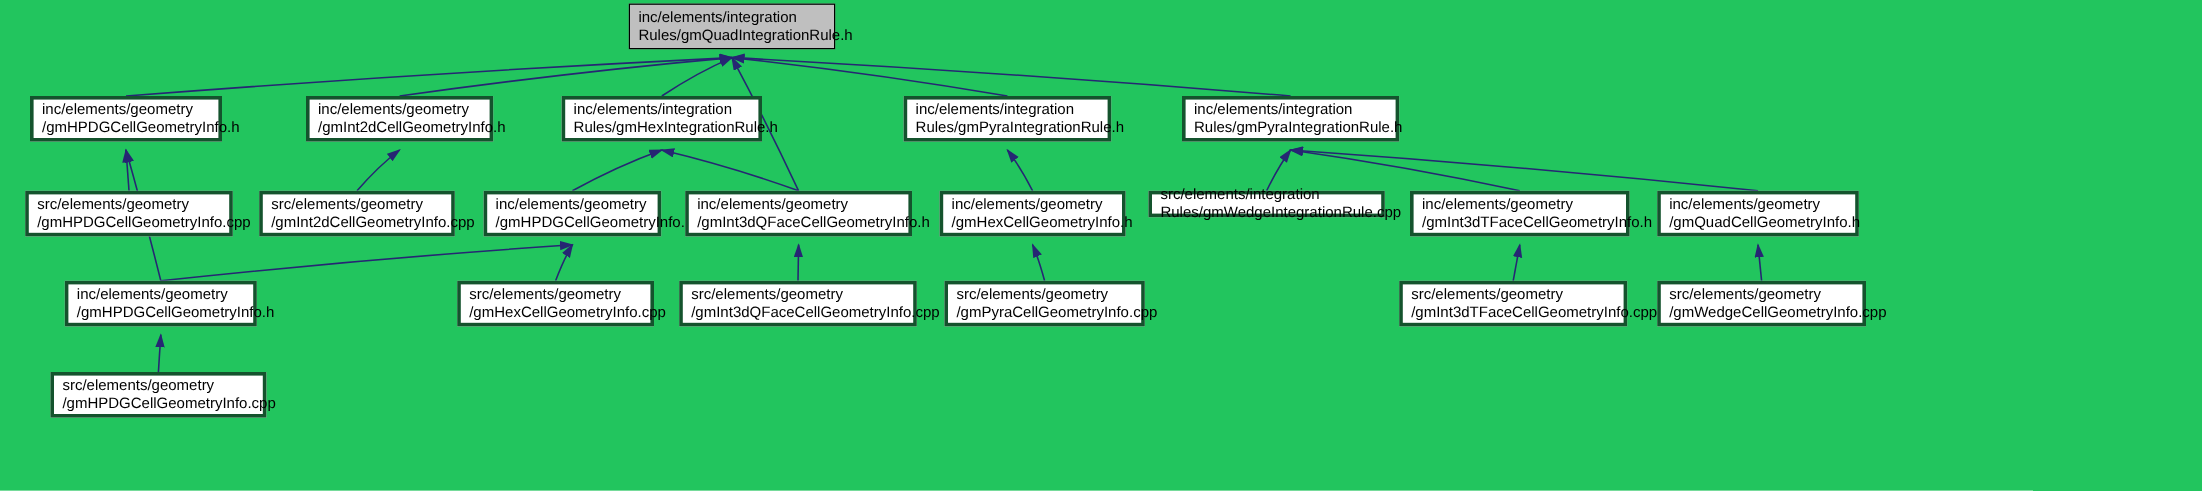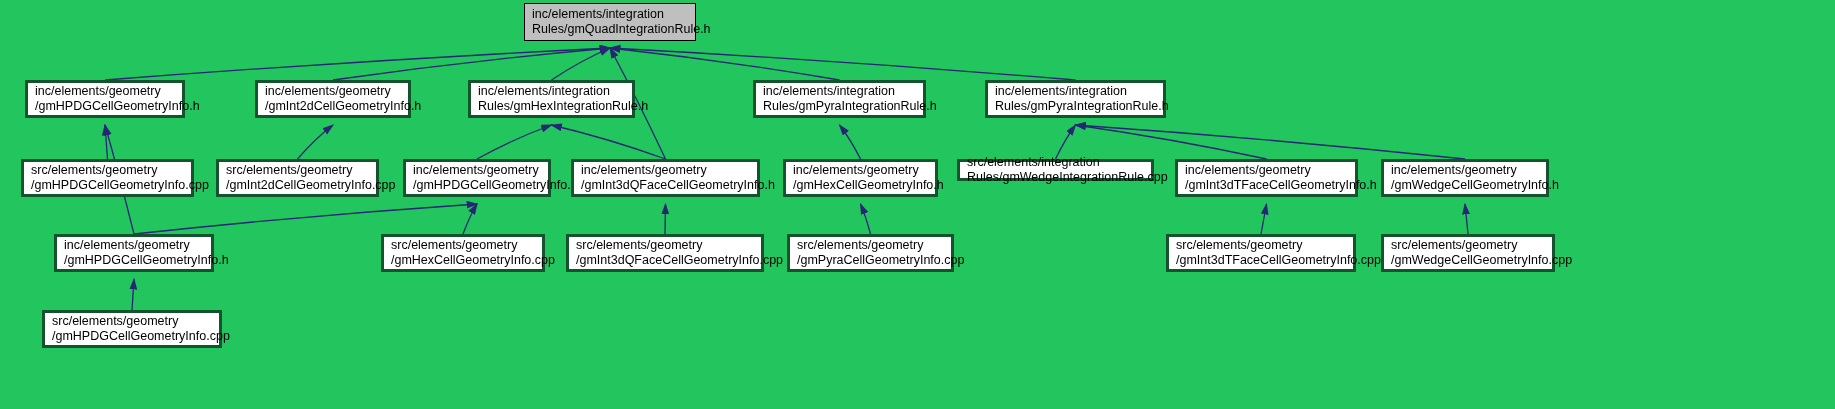--- a/index.html
+++ b/index.html
@@ -107,21 +107,21 @@
       <div class="node" style="left: 957px; top: 159px; width: 197px; height: 22px;">
         <span class="l1">src/elements/integration</span>
         <span class="l2">Rules/gmWedgeIntegrationRule.cpp</span>
       </div>
       <div class="node" style="left: 1175px; top: 159px; width: 183px; height: 38px;">
         <span class="l1">inc/elements/geometry</span>
         <span class="l2">/gmInt3dTFaceCellGeometryInfo.h</span>
       </div>
       <div class="node" style="left: 1381px; top: 159px; width: 168px; height: 38px;">
         <span class="l1">inc/elements/geometry</span>
-        <span class="l2">/gmWedgeCellGeometryInfo.h</span>
+        <span class="l2">/gmQuadCellGeometryInfo.h</span>
       </div>
       <div class="node" style="left: 54px; top: 234px; width: 160px; height: 38px;">
         <span class="l1">inc/elements/geometry</span>
         <span class="l2">/gmHPDGCellGeometryInfo.h</span>
       </div>
       <div class="node" style="left: 381px; top: 234px; width: 164px; height: 38px;">
         <span class="l1">src/elements/geometry</span>
         <span class="l2">/gmHexCellGeometryInfo.cpp</span>
       </div>
       <div class="node" style="left: 566px; top: 234px; width: 198px; height: 38px;">

